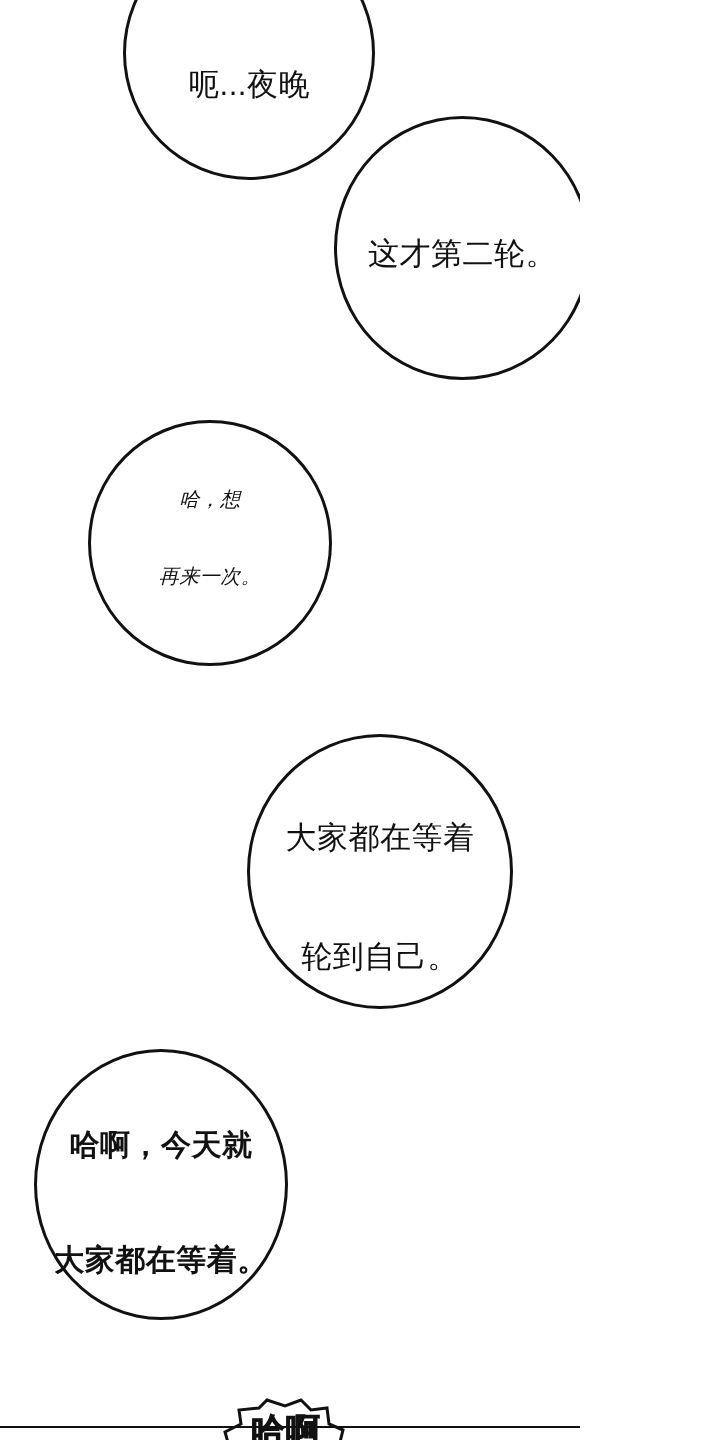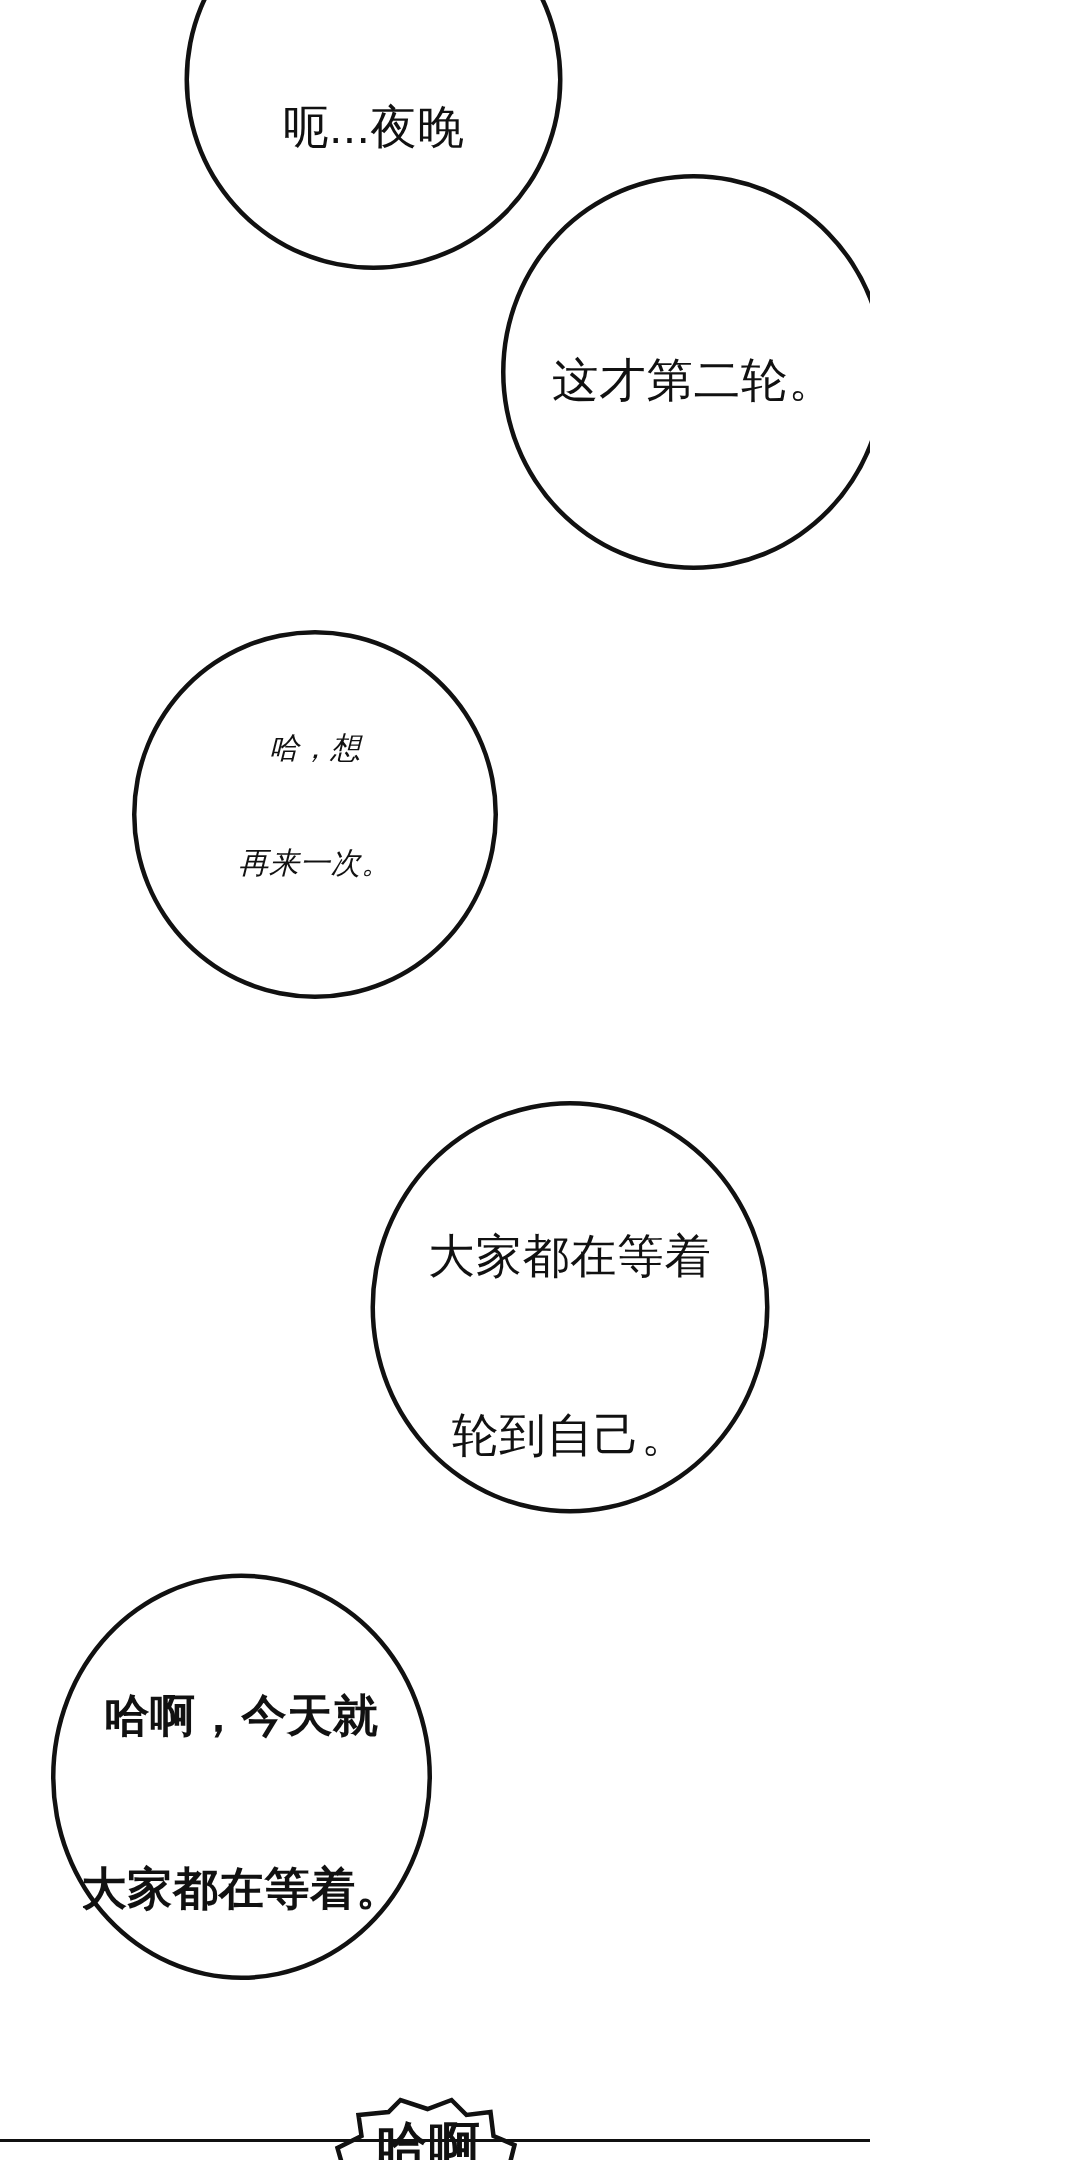--- a/index.html
+++ b/index.html
@@ -117,21 +117,21 @@
     width: 140px;
     height: 90px;
   }
   #shout-text {
     position: absolute;
     left: 218px;
     top: 1408px;
     width: 136px;
     text-align: center;
     font-size: 34px;
-    font-weight: normal;
+    font-weight: bold;
     color: #111111;
     letter-spacing: 1px;
     -webkit-text-stroke: 1px #111111;
     white-space: nowrap;
     overflow: hidden;
     height: 32px;
   }
 
   
   #panel-divider {

